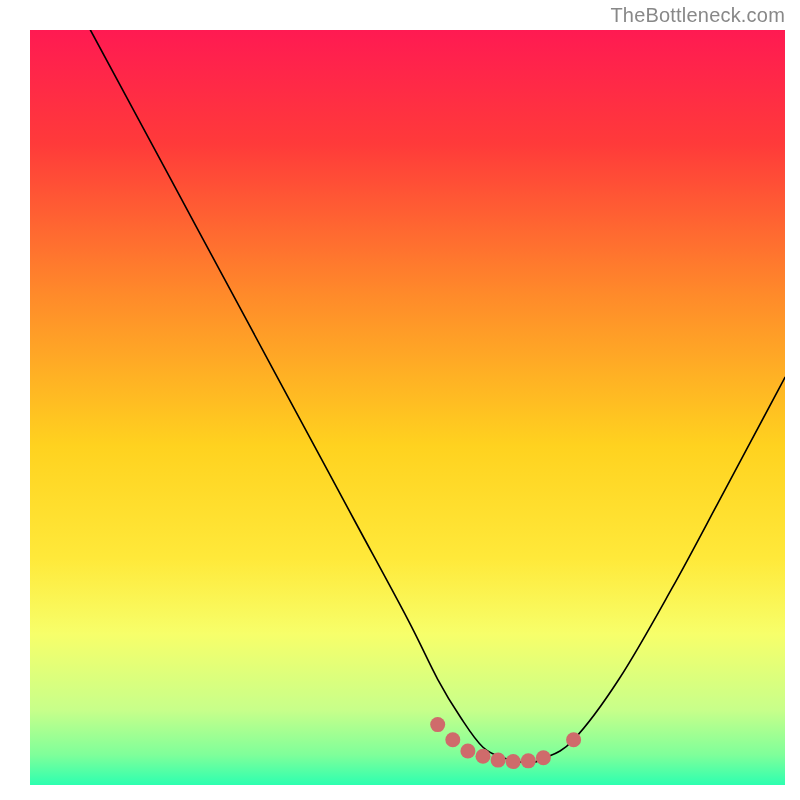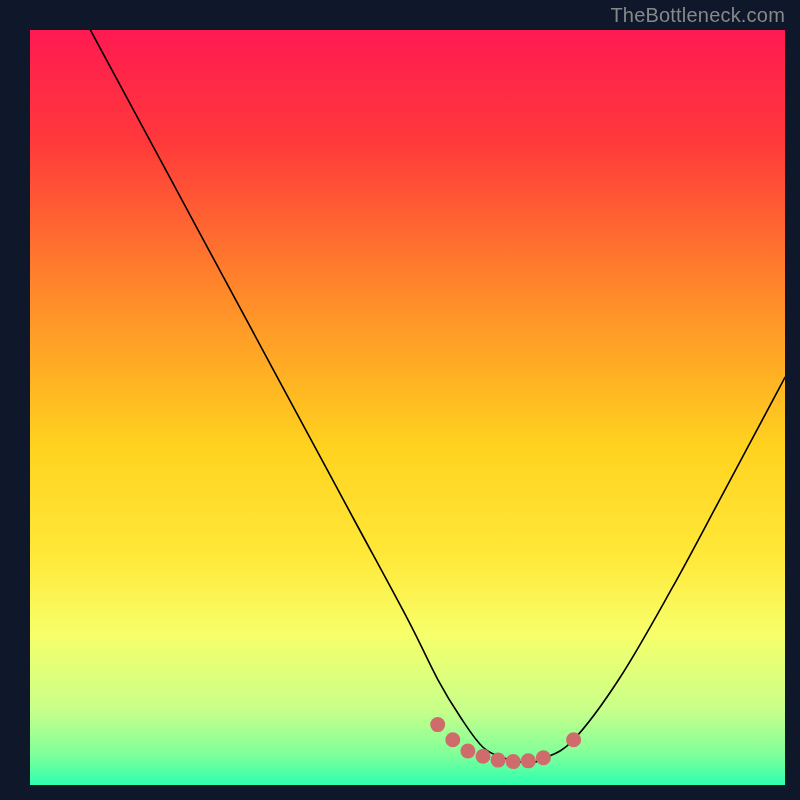--- a/index.html
+++ b/index.html
@@ -7,21 +7,21 @@
     padding: 0;
     width: 800px;
     height: 800px;
     overflow: hidden;
     background: #000;
     font-family: Arial, Helvetica, sans-serif;
   }
   .frame {
     position: absolute;
     inset: 0;
-    background: #0f172a;
+    background: #ffffff;
   }
   .plot {
     position: absolute;
     background: #000;
   }
   .watermark {
     position: absolute;
     color: #888;
     font-size: 20px;
     font-weight: 400;

